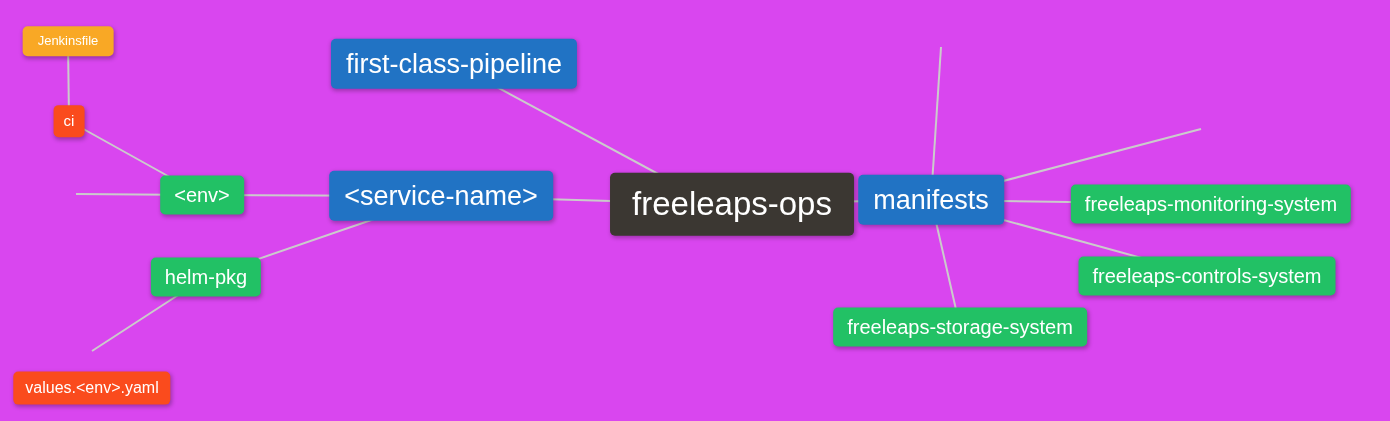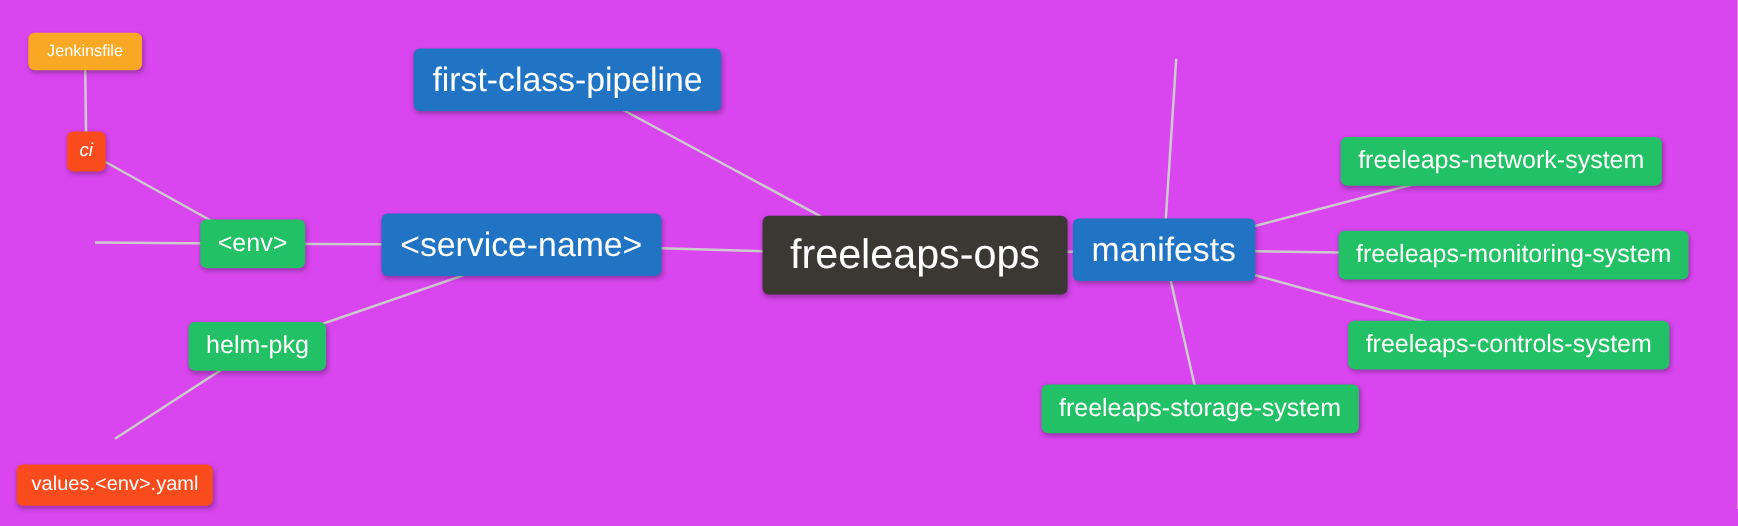--- a/index.html
+++ b/index.html
@@ -32,21 +32,21 @@
     white-space: nowrap;
     line-height: 1.05;
     box-shadow: 1px 2px 4px rgba(0,0,0,0.28);
     cursor: default;
     text-align: center;
   }
   .s-xl { font-size: 33px; padding: 14px 22px; }
   .s-lg { font-size: 27px; padding: 11px 15px; }
   .s-md { font-size: 20px; padding: 9px 14px; }
   .s-t  { font-size: 16px; padding: 8px 12px; }
-  .s-sm { font-size: 15px; padding: 8px 10px; font-style: italic; }
+  .s-sm { font-size: 15px; padding: 8px 10px; }
   .s-xs { font-size: 13px; padding: 8px 15px; }
 </style>
 </head>
 <body>
 
 <div class="canvas">
   <svg class="edge-layer" width="1390" height="421" viewBox="0 0 1390 421" xmlns="http://www.w3.org/2000/svg">
       <line x1="68" y1="41" x2="69" y2="121" stroke="#CBCBCB" stroke-width="2"></line>
       <line x1="69" y1="121" x2="202" y2="195" stroke="#CBCBCB" stroke-width="2"></line>
       <line x1="76" y1="194" x2="202" y2="195" stroke="#CBCBCB" stroke-width="2"></line>
@@ -62,20 +62,19 @@
       <line x1="931" y1="200" x2="1207" y2="276" stroke="#CBCBCB" stroke-width="2"></line>
       <line x1="931" y1="200" x2="960" y2="327" stroke="#CBCBCB" stroke-width="2"></line>
     </svg>
 
 <div class="node s-xs" style="left: 68px; top: 41px; background: rgb(249, 168, 37); color: rgb(255, 255, 255);">Jenkinsfile</div>
     <div class="node s-sm" style="left: 69px; top: 121px; background: rgb(250, 75, 29); color: rgb(255, 255, 255);">ci</div>
     <div class="node s-md" style="left: 202px; top: 195px; background: rgb(34, 193, 101); color: rgb(255, 255, 255);">&lt;env&gt;</div>
     <div class="node s-md" style="left: 206px; top: 277px; background: rgb(34, 193, 101); color: rgb(255, 255, 255);">helm-pkg</div>
     <div class="node s-t" style="left: 92px; top: 352px; background: rgb(250, 75, 29); color: rgb(255, 255, 255); margin-top: 36px;">values.&lt;env&gt;.yaml</div>
     <div class="node s-lg" style="left: 454px; top: 64px; background: rgb(33, 115, 196); color: rgb(255, 255, 255);">first-class-pipeline</div>
-    <div class="node s-lg" style="left: 417px; top: 196px; background: rgb(33, 115, 196); color: rgb(255, 255, 255);">&lt;service-name&gt;</div>
+    <div class="node s-lg" style="left: 441px; top: 196px; background: rgb(33, 115, 196); color: rgb(255, 255, 255);">&lt;service-name&gt;</div>
     <div class="node s-xl" style="left: 732px; top: 204px; background: rgb(59, 55, 50); color: rgb(255, 255, 255);">freeleaps-ops</div>
     <div class="node s-lg" style="left: 931px; top: 200px; background: rgb(33, 115, 196); color: rgb(255, 255, 255);">manifests</div>
-    <div class="node s-md" style="left: 1201px; top: 129px; background: rgb(34, 193, 101); color: rgb(255, 255, 255);">freeleaps-network-system</div>
     <div class="node s-md" style="left: 1211px; top: 204px; background: rgb(34, 193, 101); color: rgb(255, 255, 255);">freeleaps-monitoring-system</div>
     <div class="node s-md" style="left: 1207px; top: 276px; background: rgb(34, 193, 101); color: rgb(255, 255, 255);">freeleaps-controls-system</div>
     <div class="node s-md" style="left: 960px; top: 327px; background: rgb(34, 193, 101); color: rgb(255, 255, 255);">freeleaps-storage-system</div>
   </div>
 
 </body></html>

